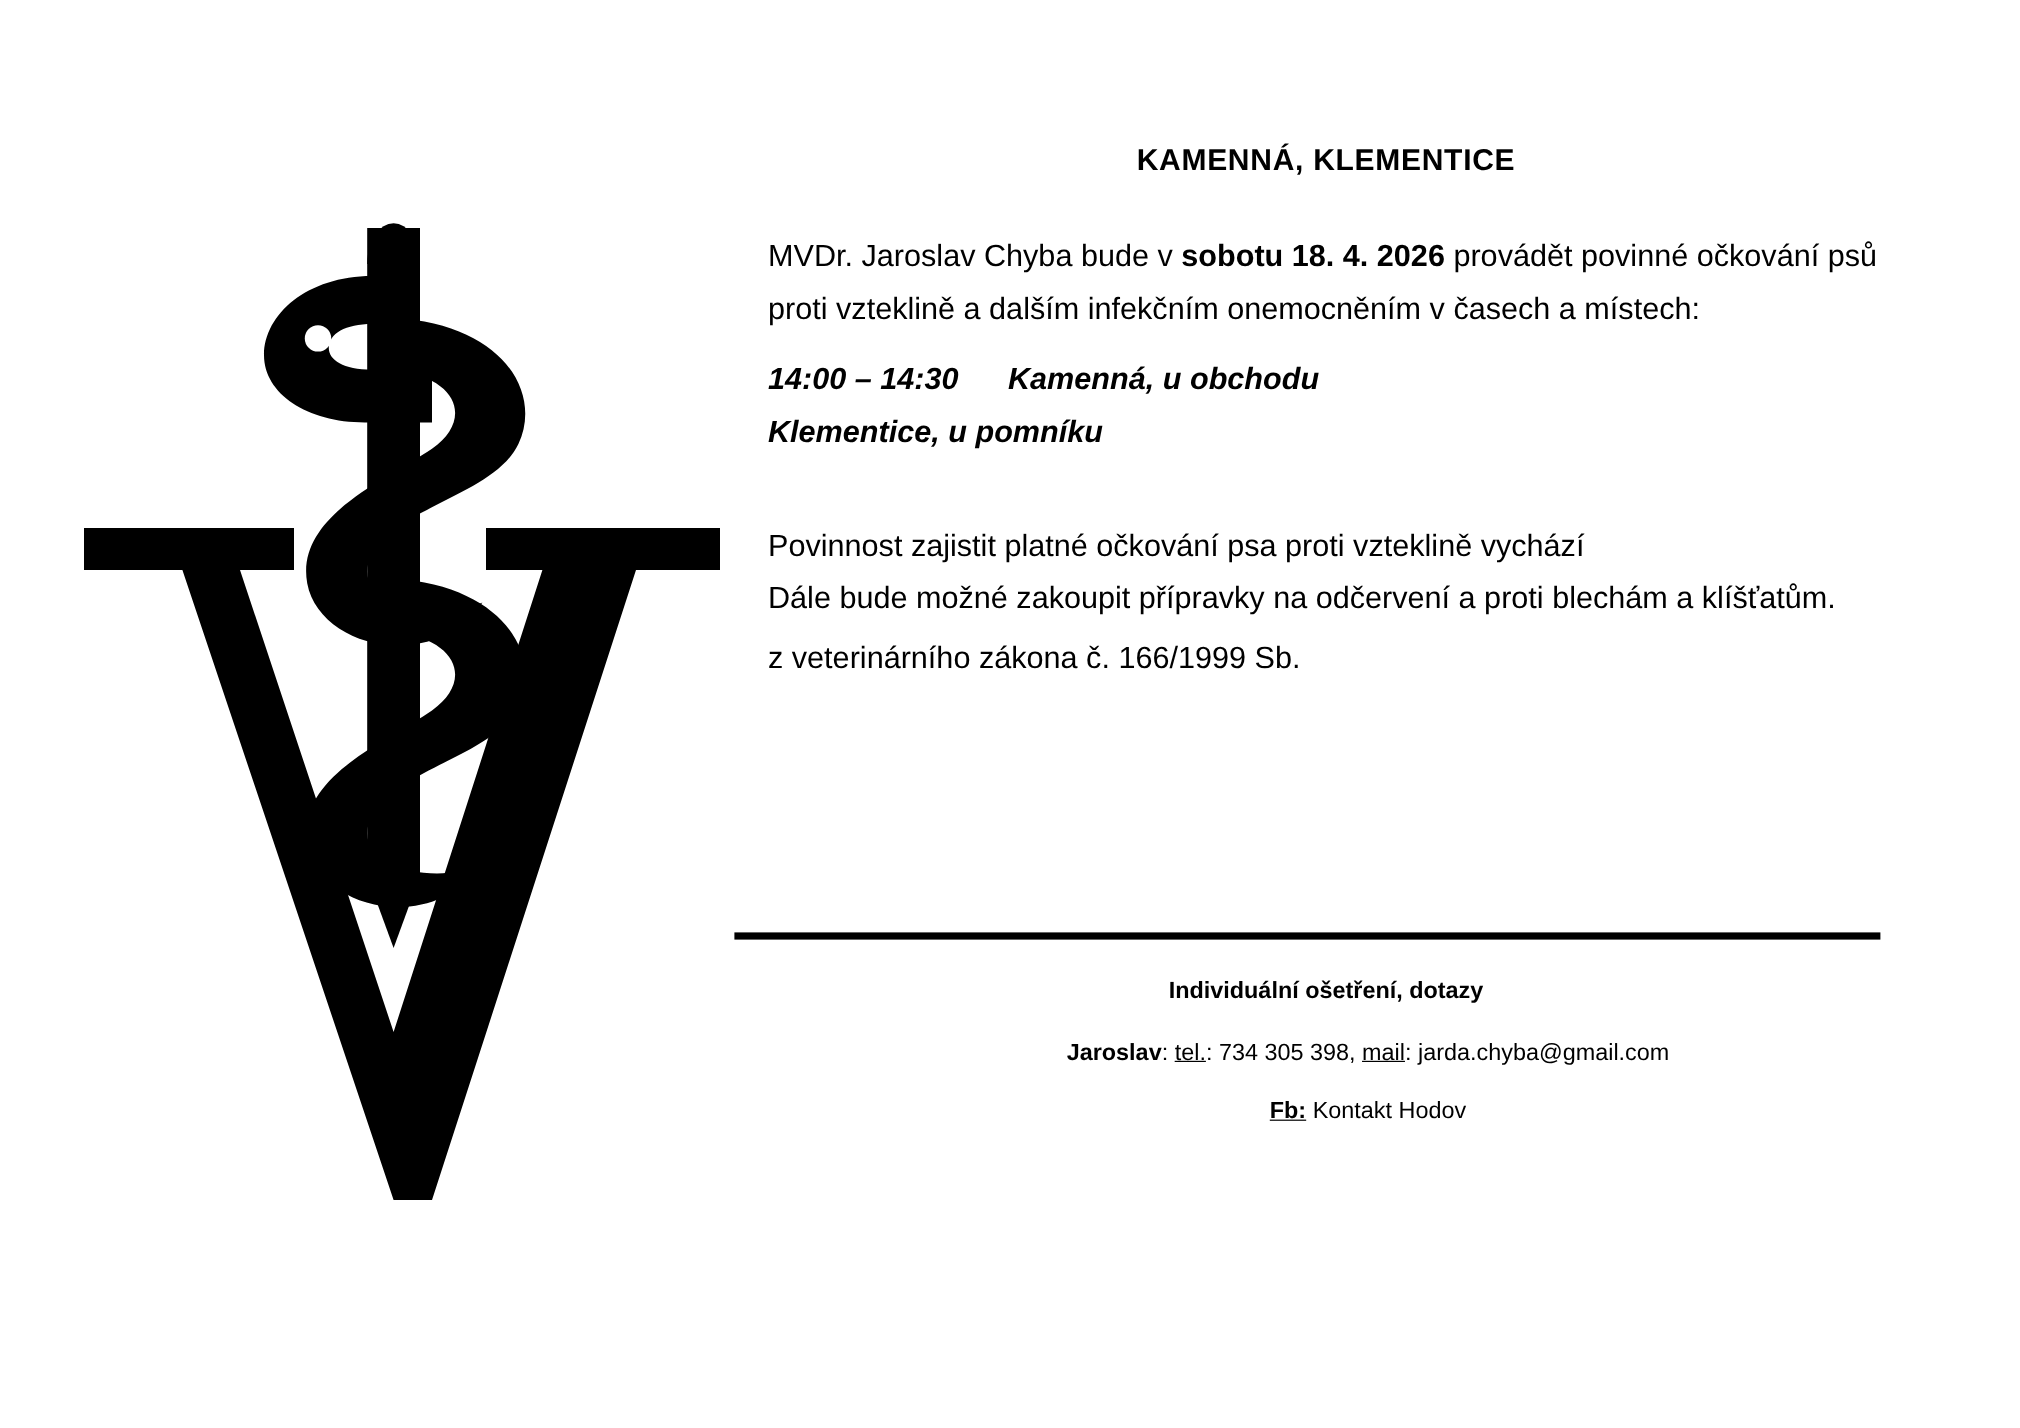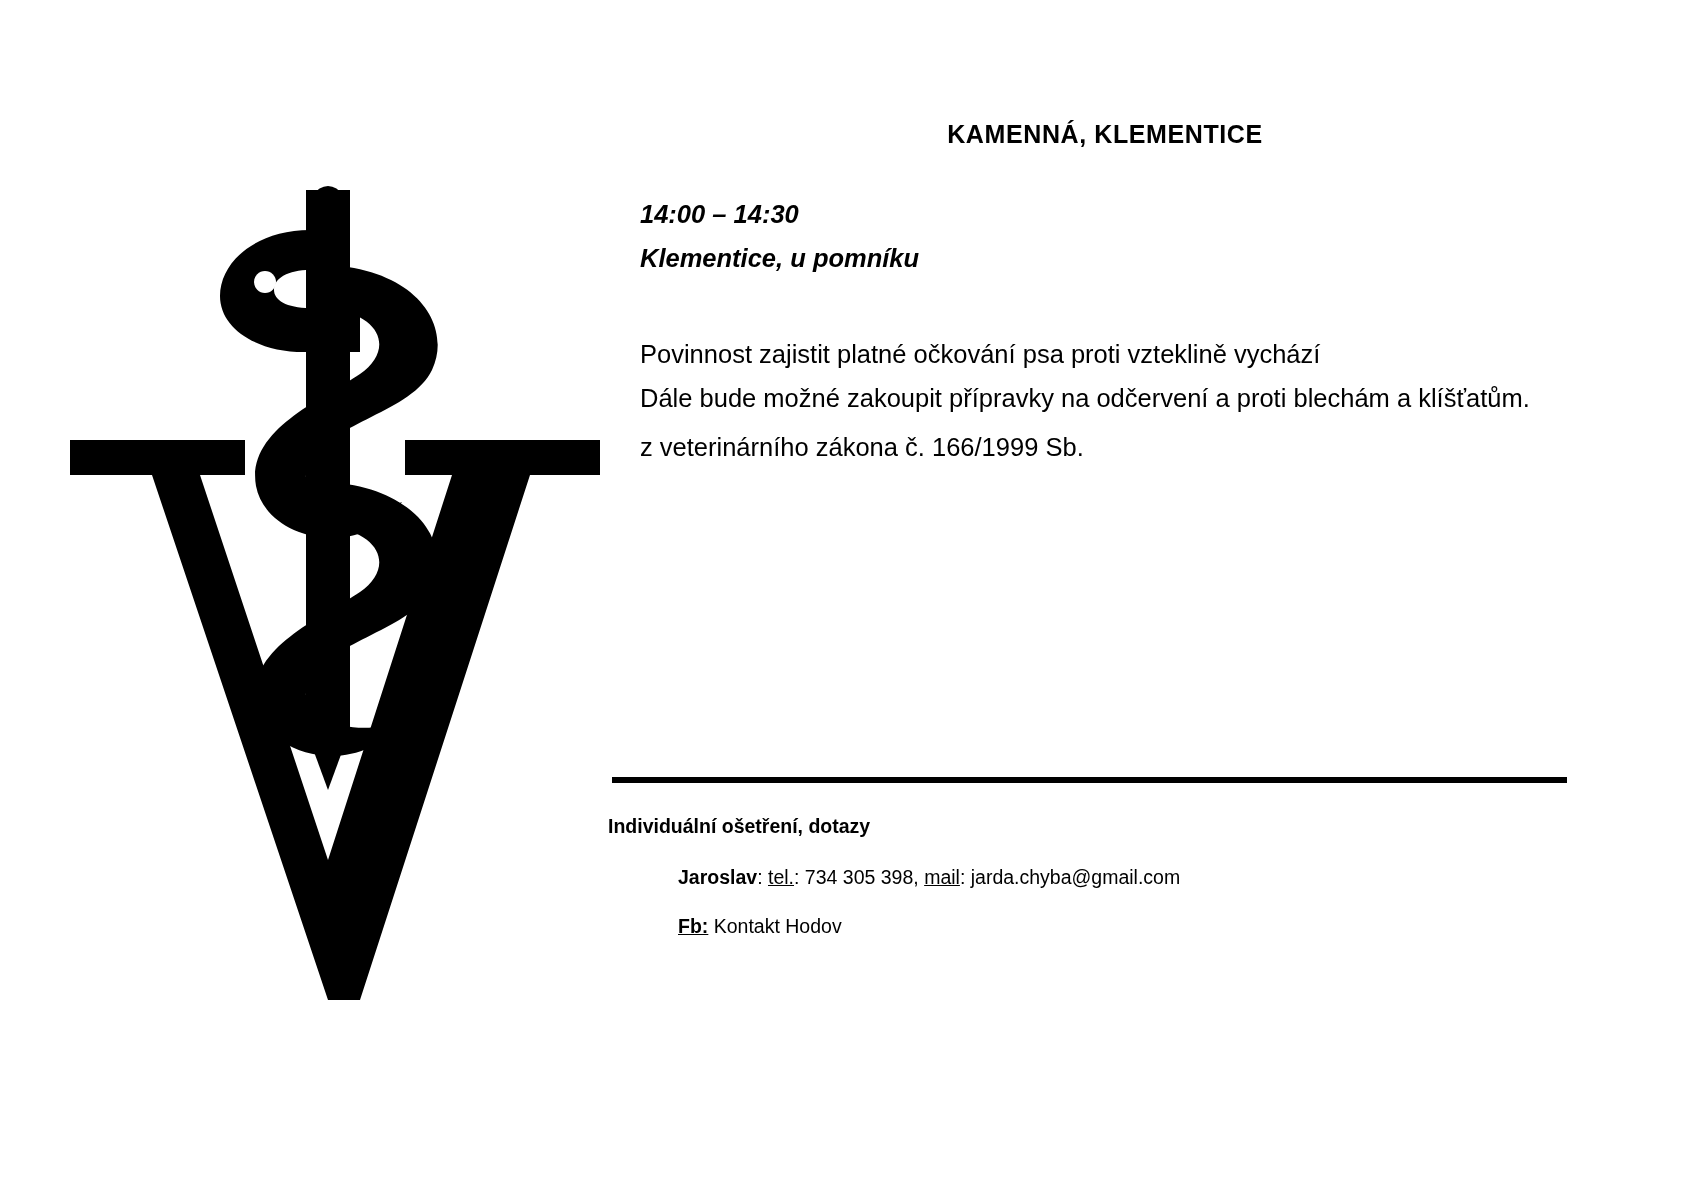--- a/index.html
+++ b/index.html
@@ -91,23 +91,24 @@
     position: absolute;
     left: 612px;
     top: 777px;
     width: 955px;
     height: 6px;
     background: #000000;
   }
 
   .footer {
     position: absolute;
-    left: 608px;
+    left: 640px;
     top: 815px;
     width: 930px;
+    text-align: center;
   }
   .footer-title {
     font-size: 19.5px;
     font-weight: bold;
     margin-bottom: 28px;
   }
   .footer-line {
     font-size: 19.5px;
     margin-bottom: 26px;
     padding-left: 70px;
@@ -161,24 +162,26 @@
                  Z"></path>
         <circle cx="205" cy="212" r="11" fill="#ffffff"></circle>
       </g>
     </svg>
   </div>
 
   <div class="content">
 
     <div class="heading">KAMENNÁ, KLEMENTICE</div>
 
+    <p class="para"><span>MVDr. Jaroslav Chyba bude v </span><b>sobotu 18. 4. 2026</b><span> provádět povinné očkování psů proti vzteklině a dalším infekčním onemocněním v časech a místech:</span></p>
 
     <div class="schedule">
       <div class="schedule-row">
         <span class="schedule-time">14:00 – 14:30</span>
+        <span class="schedule-place">Kamenná, u obchodu</span>
       </div>
       <div class="schedule-row">
         <span class="schedule-place">Klementice, u pomníku</span>
       </div>
     </div>
 
     <div class="gap"></div>
 
     <p class="para tight">Povinnost zajistit platné očkování psa proti vzteklině vychází</p>
 

